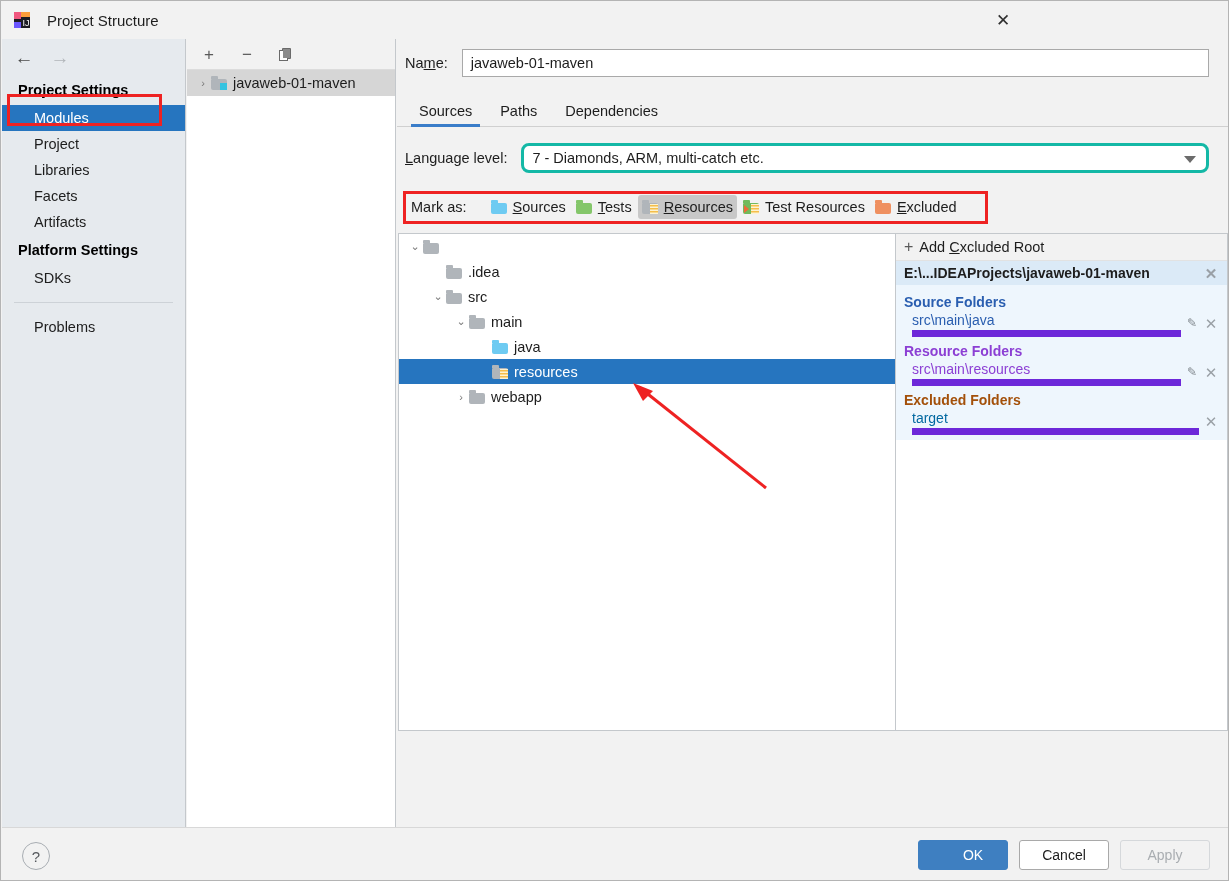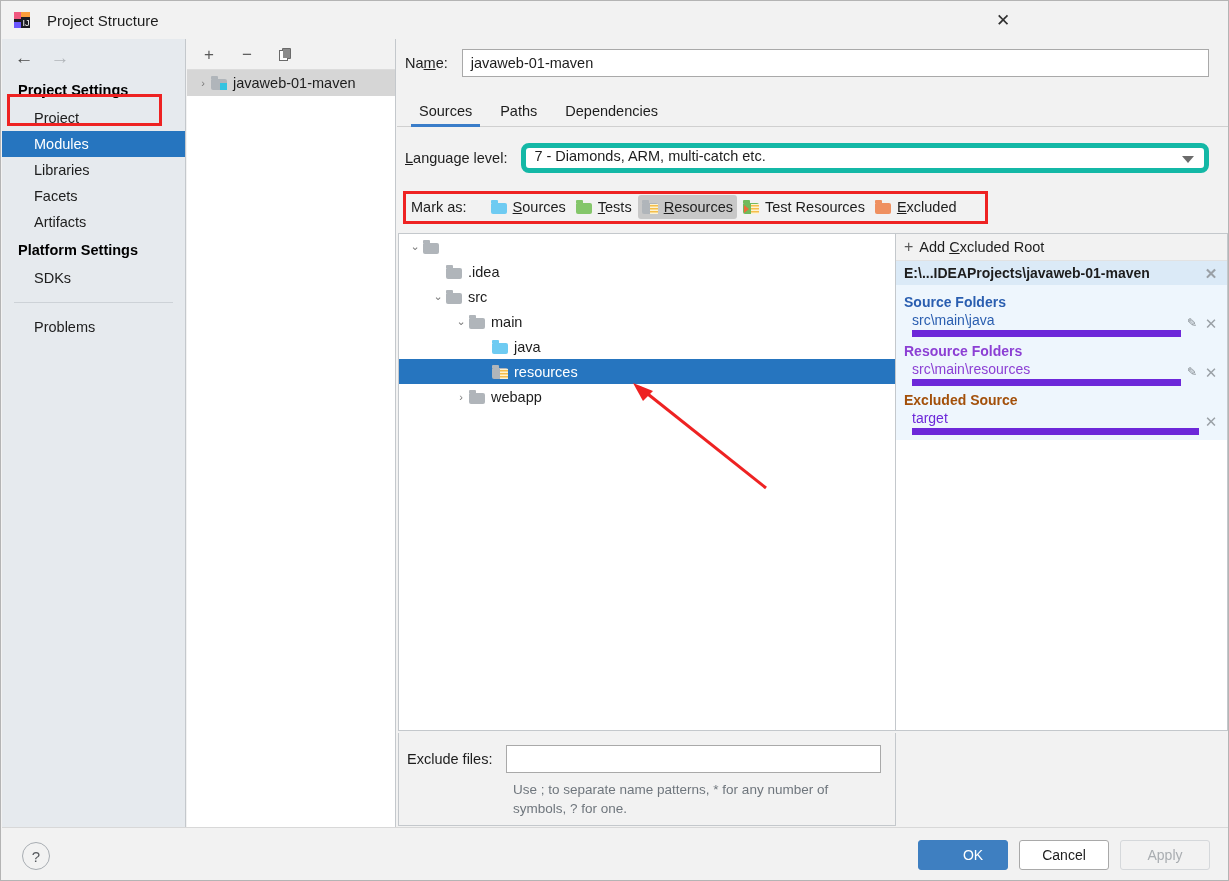--- a/index.html
+++ b/index.html
@@ -284,24 +284,25 @@
   .lang-row {
     display: flex;
     align-items: center;
     padding: 16px 20px 0 8px;
   }
   .lang-label { font-size: 14.5px; margin-right: 14px; white-space: nowrap; }
   .combo {
     flex: 1;
     height: 30px;
     background: #ffffff;
-    border: 5px solid #14b8a6;
+    border: 3px solid #14b8a6;
     border-radius: 8px;
     box-sizing: border-box;
     display: flex;
+    align-items: center;
     padding: 0 8px;
     font-size: 14.5px;
     position: relative;
   }
   .combo-arrow {
     position: absolute;
     right: 10px; top: 50%;
     margin-top: -2px;
     width: 0; height: 0;
     border-left: 6px solid transparent;
@@ -425,21 +426,21 @@
   }
   .grp-row .path {
     flex: 1;
     border-bottom: 7px solid #6d28d9;
     line-height: 20px;
     white-space: nowrap;
     overflow: hidden;
   }
   .grp-row .path.src { color: #2a5eb0; }
   .grp-row .path.res { color: #8c3fd4; }
-  .grp-row .path.exc { color: #6d28d9; }
+  .grp-row .path.exc { color: #0369a1; }
   .pencil { color: #7f868c; font-size: 12px; width: 14px; text-align: center; flex: none; }
 
   
   .excl {
     position: absolute;
     left: 1px; top: 694px;
     width: 498px; height: 93px;
     background: #f2f2f2;
     border: 1px solid #c4c8cc;
     border-top: none;
@@ -531,22 +532,22 @@
     <div class="titlebar-close">✕</div>
   </div>
 
   <div class="sidebar">
     <div class="nav-arrows">
       <span class="nav-arrow">←</span>
       <span class="nav-arrow disabled">→</span>
     </div>
 
     <div class="nav-group-title">Project Settings</div>
+    <div class="nav-item selected">Modules</div>
     <div class="nav-item">Project</div>
-    <div class="nav-item selected">Modules</div>
     <div class="nav-item">Libraries</div>
     <div class="nav-item">Facets</div>
     <div class="nav-item">Artifacts</div>
 
     <div class="nav-group-title">Platform Settings</div>
     <div class="nav-item">SDKs</div>
 
     <div class="nav-separator"></div>
     <div class="nav-item">Problems</div>
   </div>
@@ -710,36 +711,29 @@
             <span class="xbtn">✕</span>
           </div>
 
           <div class="grp-title res">Resource Folders</div>
           <div class="grp-row">
             <span class="path res">src\main\resources</span>
             <span class="pencil">✎</span>
             <span class="xbtn">✕</span>
           </div>
 
-          <div class="grp-title exc">Excluded Source</div>
+          <div class="grp-title exc">Excluded Folders</div>
           <div class="grp-row">
             <span class="path exc">target</span>
             <span class="xbtn">✕</span>
           </div>
         </div>
       </div>
     </div>
 
-    <div class="excl">
-      <div class="excl-row">
-        <span class="excl-label">Exclude files:</span>
-        <div class="excl-input"></div>
-      </div>
-      <div class="excl-hint">Use ; to separate name patterns, * for any number of symbols, ? for one.</div>
-    </div>
   </div>
 
   <svg class="arrow-svg" viewBox="0 0 200 130">
     <line x1="165" y1="117" x2="38" y2="16" stroke="#ee2222" stroke-width="3"></line>
     <polygon points="32,12 52,20 42,30" fill="#ee2222"></polygon>
   </svg>
 
   <div class="footer">
     <div class="help-btn">?</div>
     <div class="btns">

